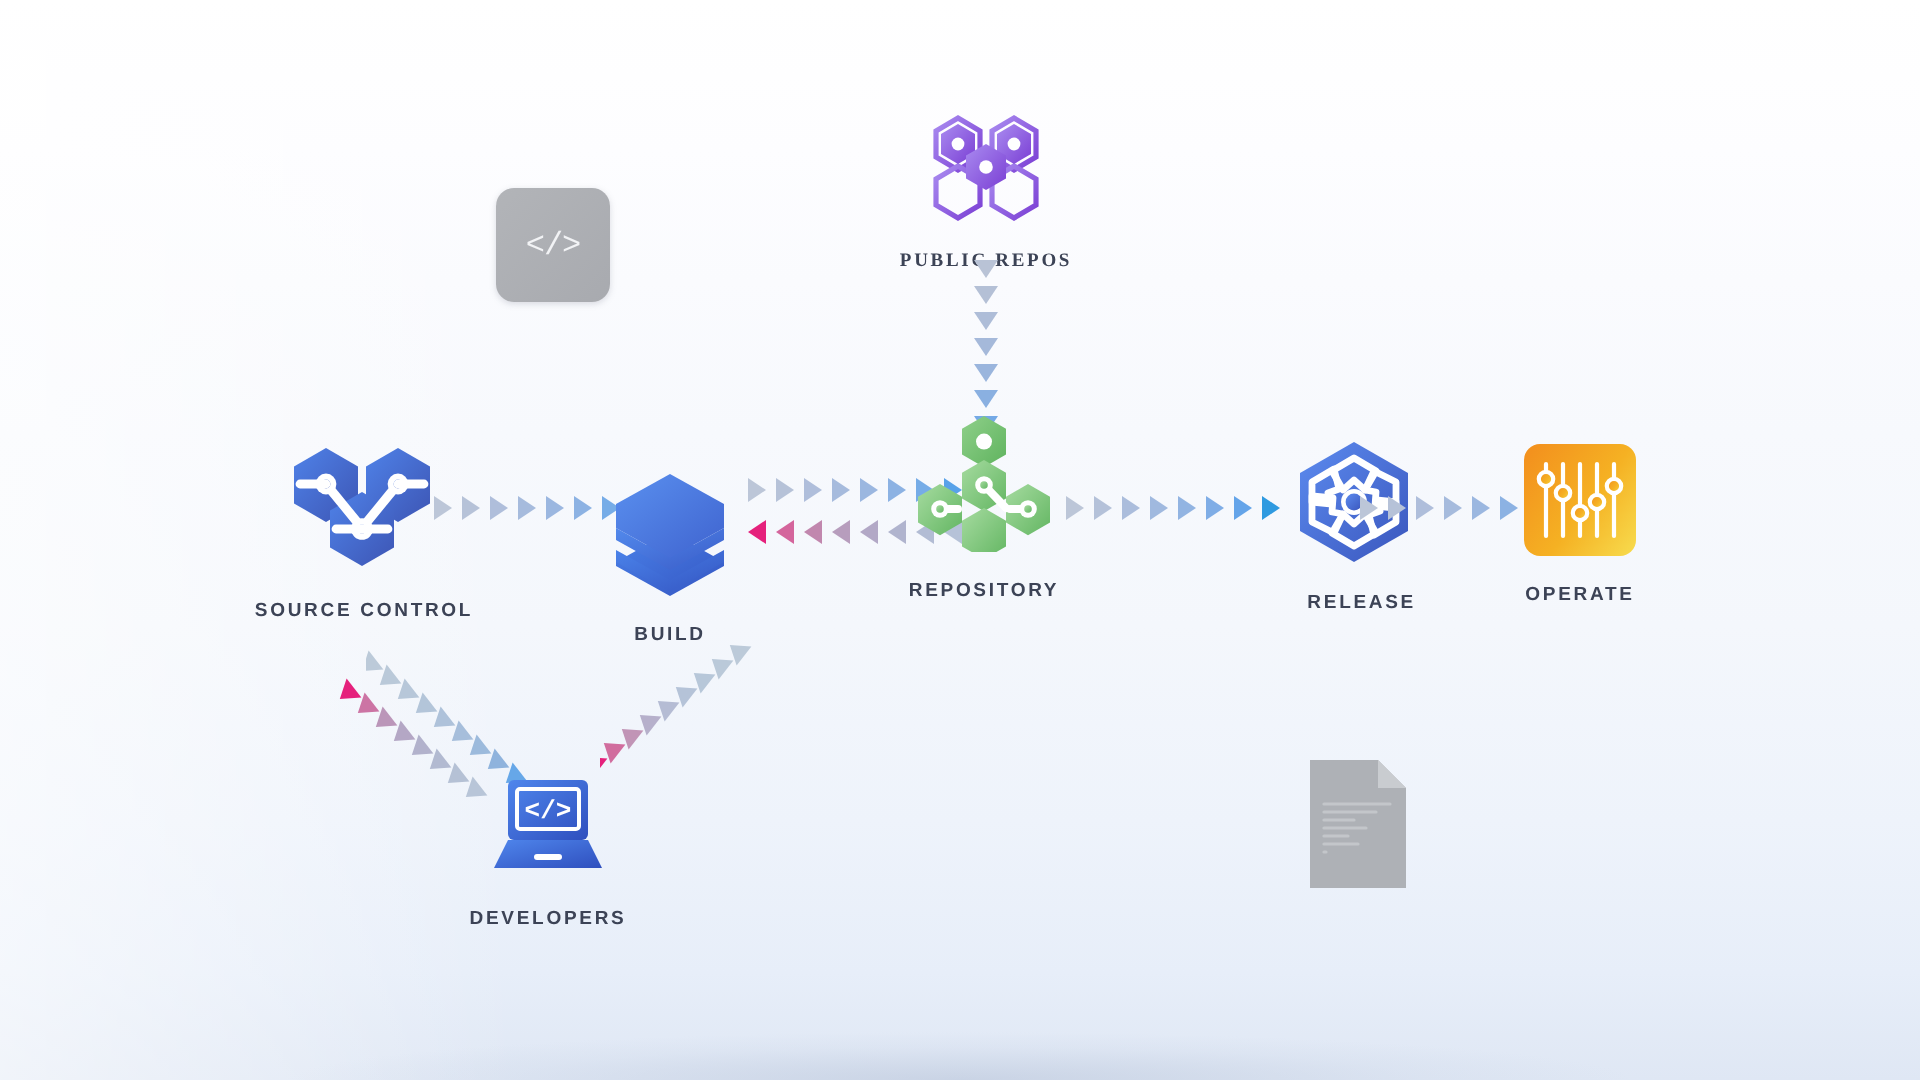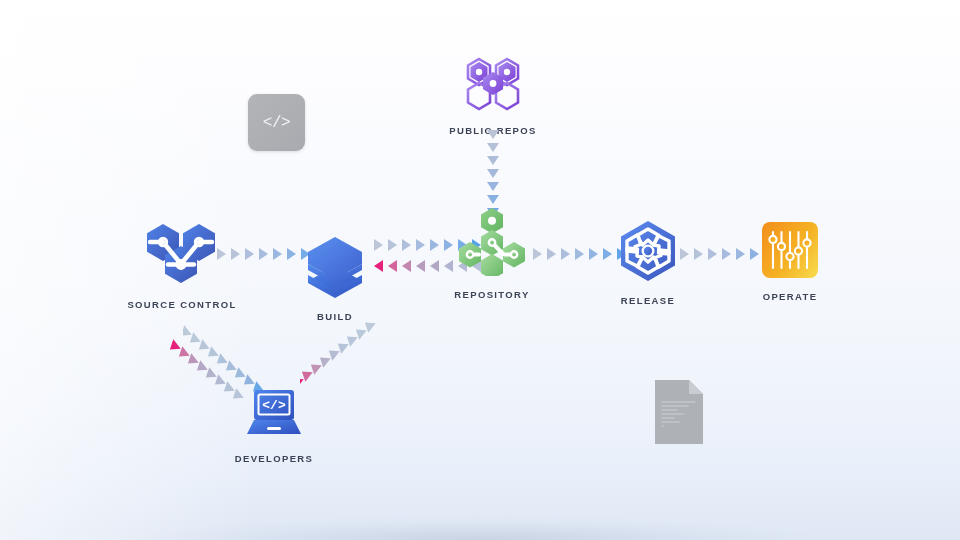--- a/index.html
+++ b/index.html
@@ -34,21 +34,21 @@
     pointer-events:none;
   }
 
   .node{position:absolute;text-align:center;}
   .node .glyph{display:block;margin:0 auto;}
   .node .cap{
     display:block;margin-top:9px;
     font-size:9.5px;letter-spacing:1.35px;font-weight:700;
     color:#3c4356;text-transform:uppercase;white-space:nowrap;
   }
-  .cap-sm{font-size:9px;letter-spacing:1.2px;}
+  .cap-sm{font-size:9px;letter-spacing:1.2px;font-family:Liberation Serif, serif;}
 
   .arrowrow{position:absolute;display:flex;align-items:center;}
   .arrowcol{position:absolute;display:flex;flex-direction:column;align-items:center;}
   .tri{width:0;height:0;flex:0 0 auto;}
   .tri-r{border-top:6px solid transparent;border-bottom:6px solid transparent;border-left:9px solid currentColor;}
   .tri-l{border-top:6px solid transparent;border-bottom:6px solid transparent;border-right:9px solid currentColor;}
   .tri-d{border-left:6px solid transparent;border-right:6px solid transparent;border-top:9px solid currentColor;}
 
   .diagwrap{position:absolute;}
 
@@ -258,21 +258,21 @@
     <i class="tri tri-r" style="color:#bcc6d8;margin-right:5px;"></i>
     <i class="tri tri-r" style="color:#b4c1d9;margin-right:5px;"></i>
     <i class="tri tri-r" style="color:#abbddc;margin-right:5px;"></i>
     <i class="tri tri-r" style="color:#a0b9df;margin-right:5px;"></i>
     <i class="tri tri-r" style="color:#92b4e2;margin-right:5px;"></i>
     <i class="tri tri-r" style="color:#7fade6;margin-right:5px;"></i>
     <i class="tri tri-r" style="color:#64a4e9;margin-right:5px;"></i>
     <i class="tri tri-r" style="color:#2f9ae0;"></i>
   </div>
 
-  <div class="node" style="left:588px;top:220px;width:120px;">
+  <div class="node" style="left:588px;top:220px;width:120px;text-align:right;">
     <span class="glyph">
       <svg width="62" height="62" viewBox="0 0 62 62">
         <defs>
           <linearGradient id="rl" x1="0" y1="0" x2="1" y2="1">
             <stop offset="0" stop-color="#5c8bef"></stop>
               <stop offset="1" stop-color="#3a56bd"></stop>
           </linearGradient>
         </defs>
         <polygon fill="url(#rl)" points="31,1 58,16.5 58,45.5 31,61 4,45.5 4,16.5"></polygon>
         <g fill="#ffffff">

